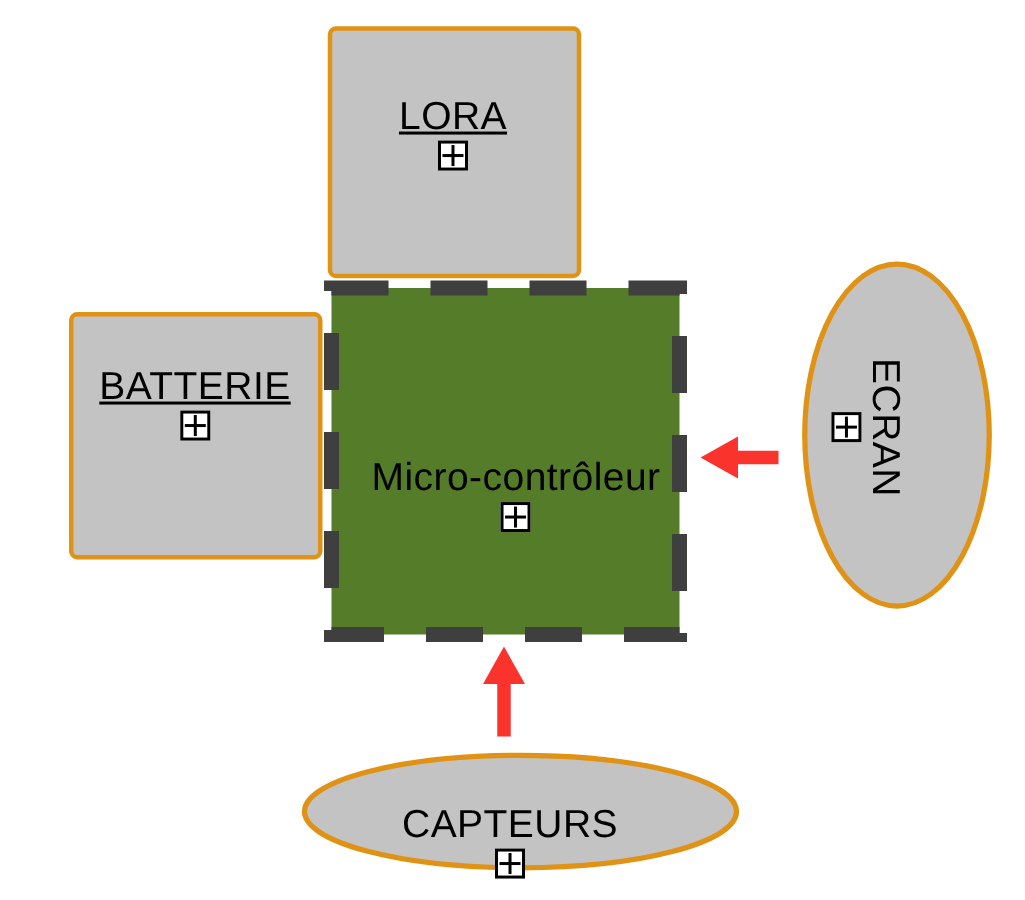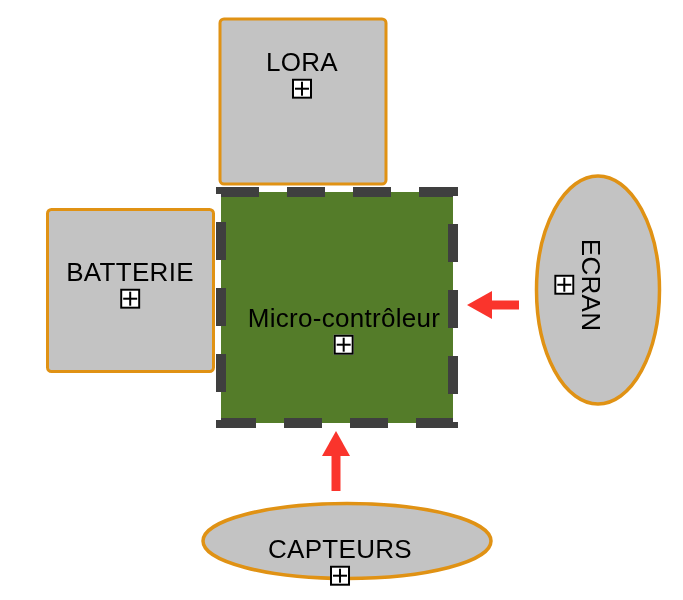--- a/index.html
+++ b/index.html
@@ -93,26 +93,26 @@
       <line x1="519" y1="305" x2="491" y2="305" stroke-width="9" stroke="#fa342c"></line>
       <polygon points="467,305 492,291 492,319" fill="#fa342c"></polygon>
     </g>
 
     <g>
       <line x1="336" y1="491" x2="336" y2="456" stroke-width="9" stroke="#fa342c"></line>
       <polygon points="336,431 322,456 350,456" fill="#fa342c"></polygon>
     </g>
   </svg>
 
-  <div class="node-label" style="left:302px; top:73px;">
+  <div class="node-label" style="left:302px; top:88px;text-decoration:underline;">
     <span>LORA</span>
     <span class="plus"></span>
   </div>
 
-  <div class="node-label" style="left:130px; top:283px;">
+  <div class="node-label" style="left:130px; top:268px;text-decoration:underline;">
     <span>BATTERIE</span>
     <span class="plus"></span>
   </div>
 
   <div class="node-label" style="left:344px; top:297px;margin-top:32px;">
     <span>Micro-contrôleur</span>
     <span class="plus"></span>
   </div>
 
   <div class="node-label rotated" style="left:580px; top:285px;">

